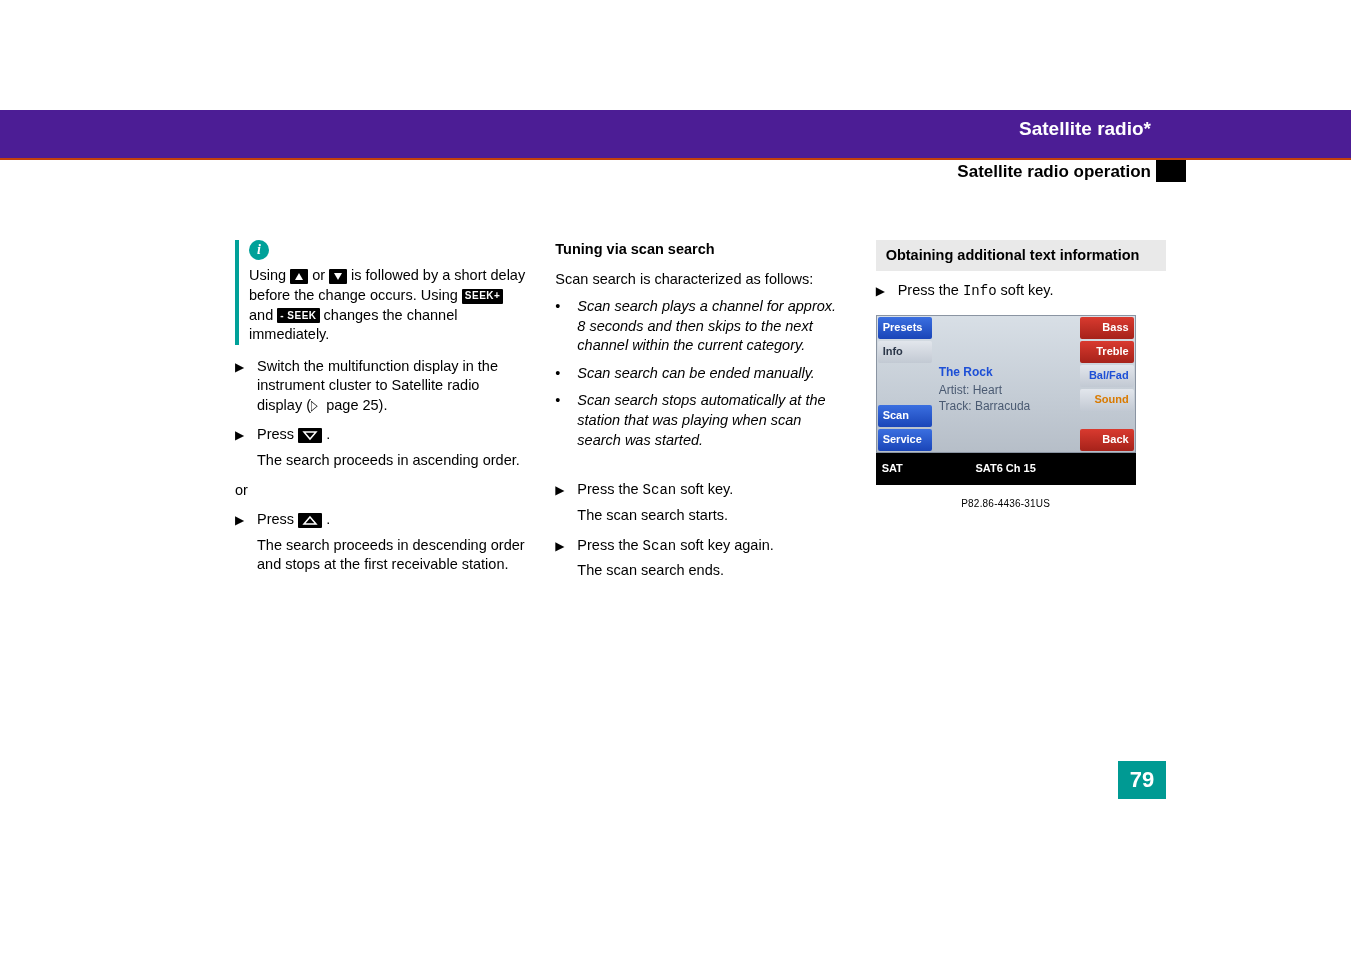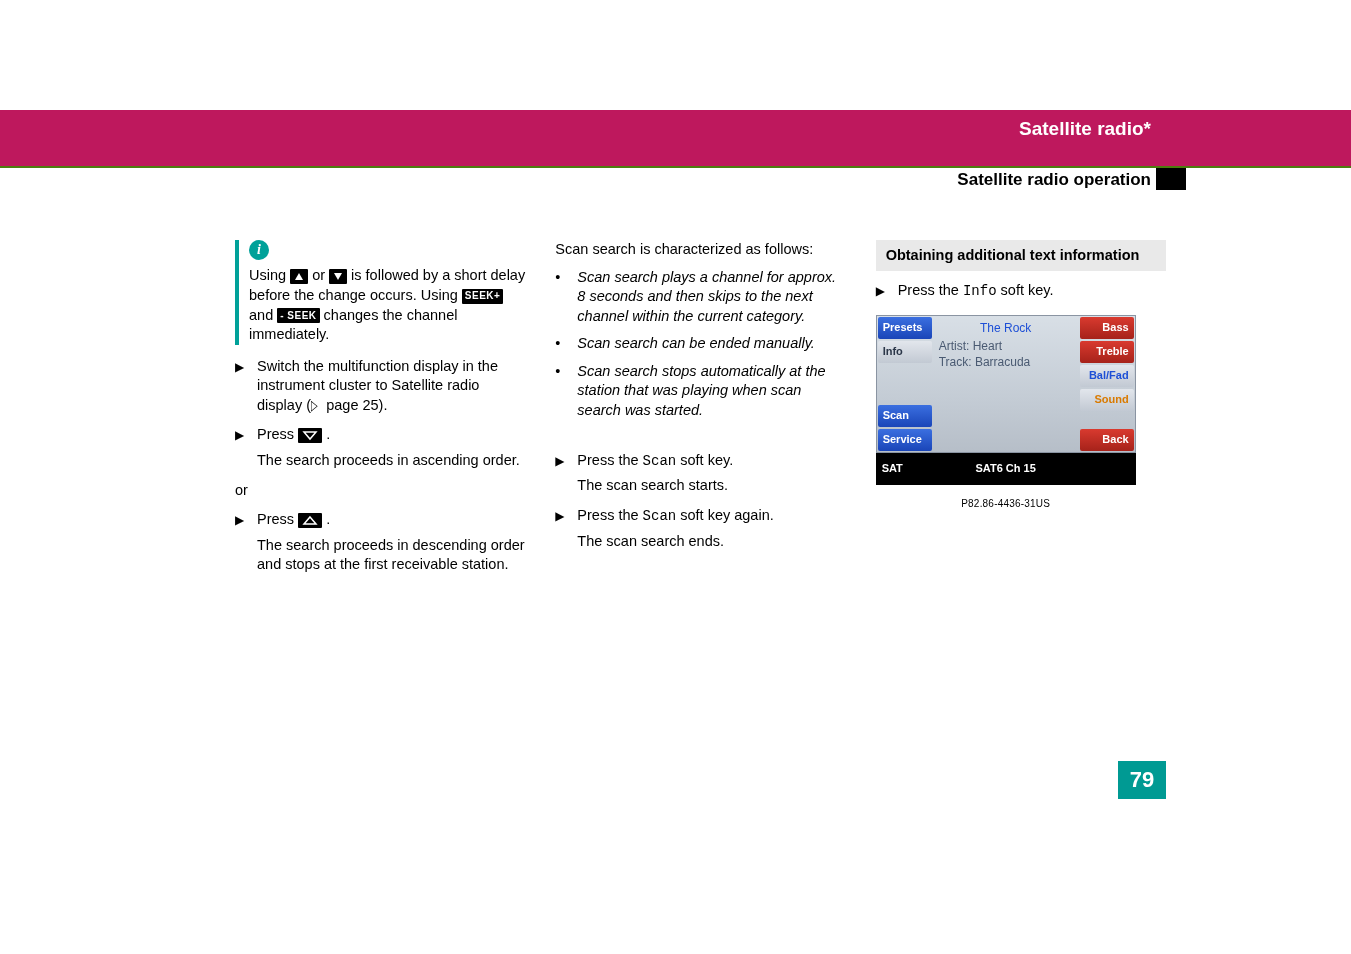--- a/index.html
+++ b/index.html
@@ -17,36 +17,36 @@
     background: #fff;
   }
   .header-band {
     position: absolute;
     top: 110px;
     left: 0;
     right: 0;
     height: 100px;
   }
   .header-top {
-    background: #be185d;
-    height: 56px;
+    background: #4c1d95;
+    height: 48px;
     position: relative;
   }
   .header-top-title {
     position: absolute;
     right: 200px;
     top: 8px;
     color: #fff;
     font-weight: bold;
     font-size: 19px;
   }
   .header-bottom {
     height: 32px;
     position: relative;
-    border-top: 2px solid #4d7c0f;
+    border-top: 2px solid #c2410c;
   }
   .header-sub {
     position: absolute;
     right: 200px;
     top: 2px;
     color: #000;
     font-weight: bold;
     font-size: 17px;
   }
   .black-tab {
@@ -192,24 +192,25 @@
   .radio-left { width: 56px; }
   .radio-right { width: 56px; }
   .radio-mid {
     flex: 1;
     padding: 4px 6px;
     color: #4a5a72;
     font-size: 12px;
     position: relative;
   }
   .radio-mid .rock {
-    text-align: center;
+    text-align: left;
     color: #1d4fd6;
-    font-weight: normal;
+    font-weight: bold;
     margin-bottom: 2px;
+    margin-top: 44px;
   }
   .soft {
     height: 22px;
     display: flex;
     align-items: center;
     padding: 0 5px;
     margin: 1px;
     border-radius: 2px;
   }
   .soft.blue {
@@ -337,20 +338,21 @@
                 <polygon points="8,2 14,9 2,9" fill="none" stroke="#fff" stroke-width="1.5"></polygon>
               </svg>
           </span>
           <span>.</span>
         </div>
       </div>
       <div class="indented">The search proceeds in descending order and stops at the first receivable station.</div>
     </div>
 
     <div class="col">
+      <div class="hdg-b" style="margin-top:0">Tuning via scan search</div>
       <div>Scan search is characterized as follows:</div>
       <ul class="bullets">
         <li>
             <span class="dot">•</span>
             <span class="bt">Scan search plays a channel for approx. 8 seconds and then skips to the next channel within the current category.</span>
           </li>
         <li>
             <span class="dot">•</span>
             <span class="bt">Scan search can be ended manually.</span>
           </li>

